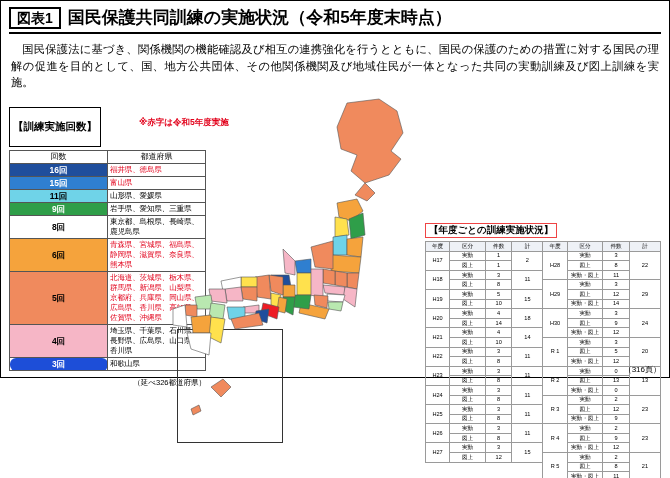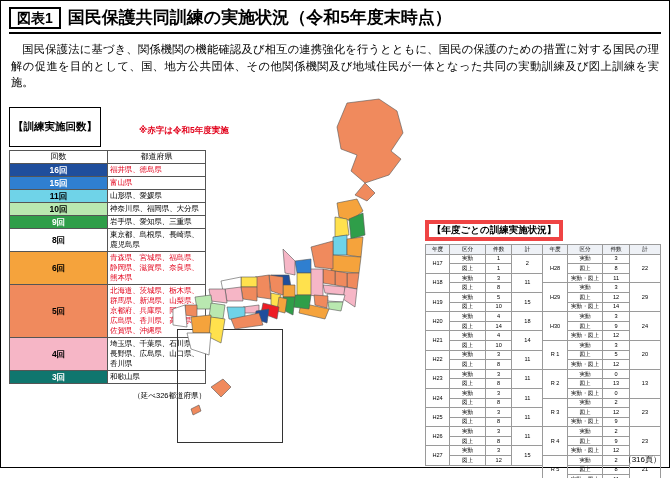--- a/index.html
+++ b/index.html
@@ -4,52 +4,52 @@
 <style>
   html,body{margin:0;padding:0;}
   body{
     width:670px;height:478px;
     background:#ffffff;
     font-family:"Liberation Sans","DejaVu Sans",sans-serif;
     color:#000;
     position:relative;
     overflow:hidden;
   }
-  #page{position:relative;width:670px;height:468px;box-sizing:border-box;border:1px solid #000;}
+  #page{position:relative;width:670px;height:378px;box-sizing:border-box;border:1px solid #000;}
 
   
   .title-row{display:flex;align-items:center;margin:6px 8px 0 8px;}
   .title-badge{
     border:2px solid #000;padding:1px 6px;font-size:14px;font-weight:bold;
     line-height:16px;margin-right:7px;background:#fff;
   }
   .title-text{font-size:17px;font-weight:bold;letter-spacing:0px;line-height:20px;}
   .title-rule{height:2px;background:#000;margin:3px 8px 0 8px;}
 
   
   .lead{
     margin:7px 10px 0 10px;font-size:11.3px;line-height:16.5px;text-align:justify;
   }
   .lead p{margin:0;text-indent:1em;}
 
   
   .legend-wrap{position:absolute;left:8px;top:106px;width:200px;}
   .legend-title{font-size:10.5px;font-weight:bold;border:1px solid #000;display:inline-block;padding:12px 3px;}
-  .legend-note{position:absolute;left:130px;top:18px;font-size:8.5px;color:#e2001a;font-weight:bold;white-space:nowrap;}
+  .legend-note{position:absolute;left:130px;top:10px;font-size:8.5px;color:#e2001a;font-weight:bold;white-space:nowrap;}
   table.legend{border-collapse:collapse;margin-top:3px;width:197px;table-layout:fixed;}
   table.legend th,table.legend td{border:1px solid #555;font-size:8px;line-height:10px;padding:1px 2px;}
   table.legend th{background:#fff;text-align:center;font-weight:normal;font-size:8px;}
   table.legend td.cnt{width:34px;text-align:center;font-weight:bold;font-size:8.5px;margin-top:16px;}
   table.legend td.pref{font-size:7.6px;letter-spacing:-0.2px;}
   .red{color:#e2001a;}
   .legend-foot{font-size:7.5px;text-align:right;width:197px;margin-top:7px;}
 
   
   .rt-wrap{position:absolute;left:424px;top:218px;width:238px;}
-  .rt-title{font-size:9.5px;font-weight:bold;border:4px solid #ef4444;display:inline-block;padding:0 3px;}
+  .rt-title{font-size:9.5px;font-weight:bold;border:1px solid #ef4444;display:inline-block;padding:0 3px;}
   table.rt{border-collapse:collapse;margin-top:3px;width:236px;table-layout:fixed;}
   table.rt th,table.rt td{border:1px solid #9a9a9a;font-size:5.6px;line-height:7px;text-align:center;padding:0;height:8.6px;}
   table.rt th{background:#eef1f6;font-size:5.6px;font-weight:normal;}
   .col-y{width:20px;}
   .col-k{width:30px;}
   .col-n{width:22px;}
   .col-t{width:26px;}
   .page-num{position:absolute;right:8px;bottom:2px;font-size:8px;}
 
   
@@ -89,45 +89,41 @@
           </tr>
           <tr>
             <td class="cnt" style="background: rgb(47, 127, 208); color: rgb(255, 255, 255);">15回</td>
             <td class="pref red">富山県</td>
           </tr>
           <tr>
             <td class="cnt" style="background: rgb(111, 211, 232); color: rgb(0, 0, 0);">11回</td>
             <td class="pref">山形県、愛媛県</td>
           </tr>
           <tr>
-            <td class="cnt" style="background: rgb(185, 232, 176); color: rgb(0, 0, 0);">10回</td>
-            <td class="pref">神奈川県、福岡県、大分県</td>
-          </tr>
-          <tr>
             <td class="cnt" style="background: rgb(47, 158, 73); color: rgb(255, 255, 255);">9回</td>
             <td class="pref">岩手県、愛知県、三重県</td>
           </tr>
           <tr>
             <td class="cnt" style="background: rgb(255, 255, 255); color: rgb(0, 0, 0);">8回</td>
             <td class="pref">東京都、島根県、長崎県、鹿児島県</td>
           </tr>
           <tr>
             <td class="cnt" style="background: rgb(245, 163, 60); color: rgb(0, 0, 0);">6回</td>
             <td class="pref red">青森県、宮城県、福島県、静岡県、滋賀県、奈良県、熊本県</td>
           </tr>
           <tr>
             <td class="cnt" style="background: rgb(240, 138, 93); color: rgb(0, 0, 0);">5回</td>
             <td class="pref red">北海道、茨城県、栃木県、群馬県、新潟県、山梨県、京都府、兵庫県、岡山県、広島県、香川県、高知県、佐賀県、沖縄県</td>
           </tr>
           <tr>
             <td class="cnt" style="background: rgb(246, 182, 198); color: rgb(0, 0, 0);">4回</td>
             <td class="pref">埼玉県、千葉県、石川県、長野県、広島県、山口県、香川県</td>
           </tr>
           <tr>
-            <td class="cnt" style="background: #0f766e; color: rgb(255, 255, 255);">3回</td>
+            <td class="cnt" style="background: #1d4ed8; color: rgb(255, 255, 255); border-radius: 6px;">3回</td>
             <td class="pref">和歌山県</td>
           </tr>
         </tbody>
     </table>
     <div class="legend-foot">（延べ326都道府県）</div>
   </div>
 
   <div class="map-area">
     <div class="okinawa-box"></div>
     <svg class="map" width="290" height="378" viewBox="0 0 290 378">

